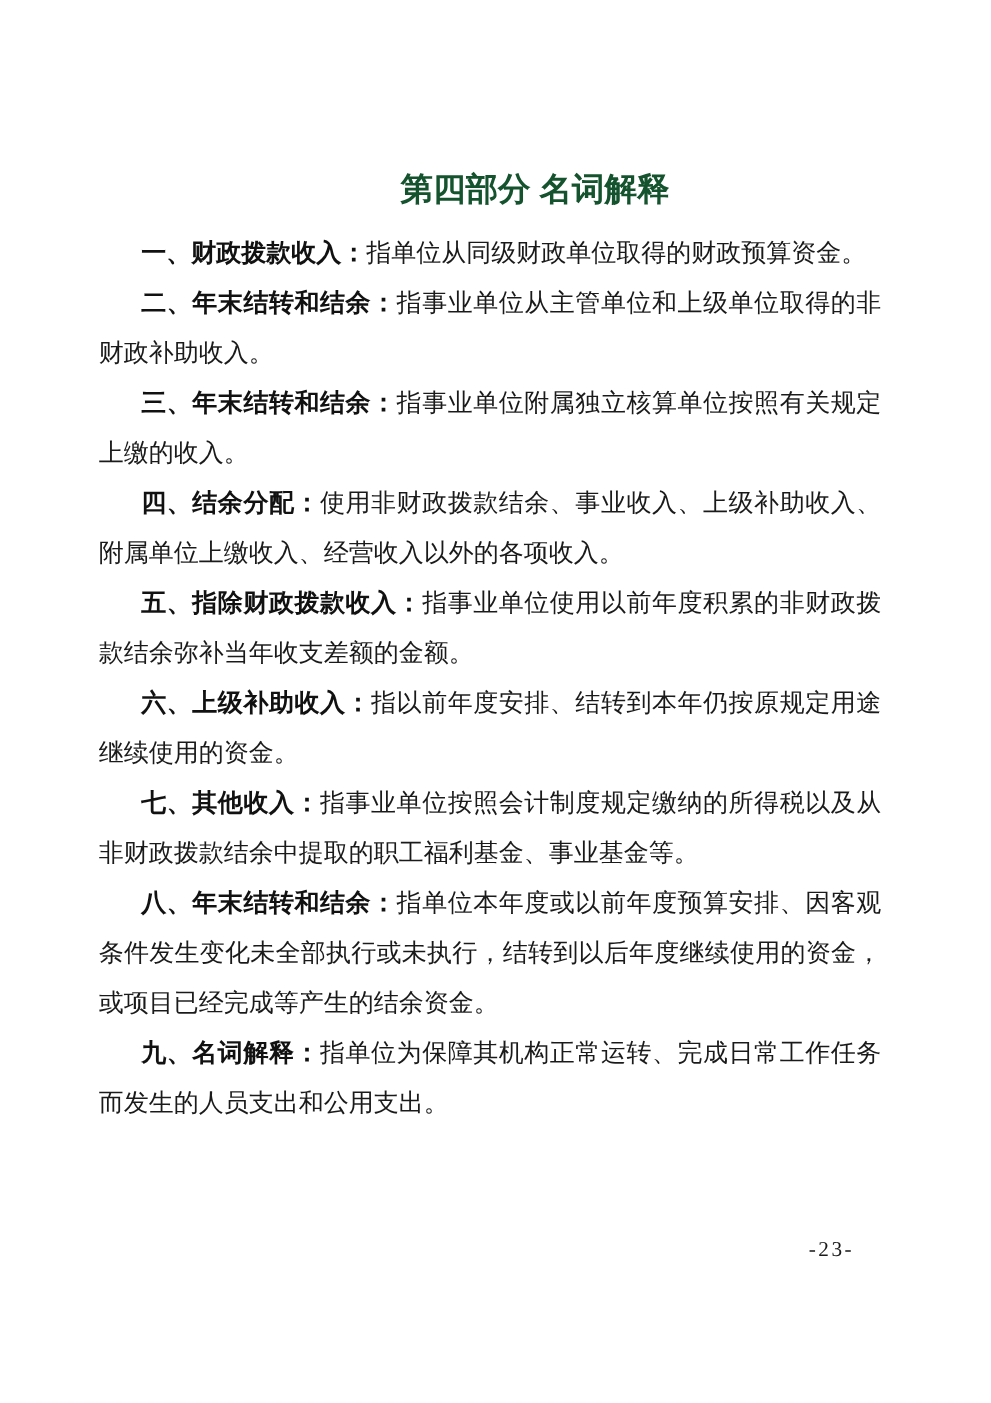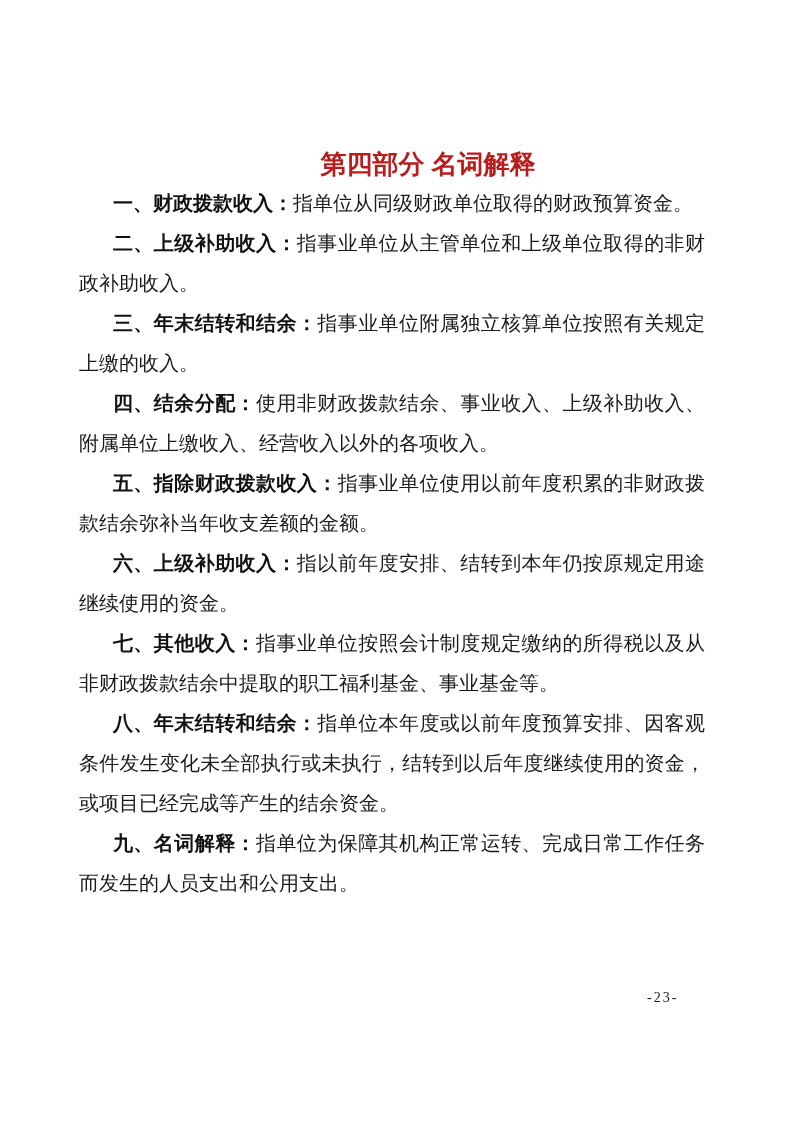--- a/index.html
+++ b/index.html
@@ -11,30 +11,30 @@
     position: relative;
     width: 793px;
     height: 1122px;
     background: #ffffff;
     overflow: hidden;
     font-family: "Liberation Serif", "DejaVu Serif", serif;
     color: #1a1a1a;
   }
   .doc-title {
     position: absolute;
-    top: 147px;
+    top: 134px;
     left: 79px;
     width: 626px;
     text-align: center;
     transform: translateX(36px);
     font-family: "Liberation Sans", "DejaVu Sans", sans-serif;
     font-weight: 700;
     font-size: 26px;
     line-height: 34px;
-    color: #b91c1c;
+    color: #14532d;
     white-space: nowrap;
   }
   .doc-body {
     position: absolute;
     top: 183px;
     left: 79px;
     width: 626px;
     font-size: 20px;
     line-height: 40px;
     text-align: justify;
@@ -51,36 +51,36 @@
     color: #111111;
   }
   .definition {
     font-weight: 400;
     color: #1a1a1a;
   }
   .page-number {
     position: absolute;
     top: 990px;
     left: 647px;
-    font-size: 14px;
+    font-size: 17px;
     letter-spacing: 2px;
     color: #1a1a1a;
     white-space: nowrap;
   }
 </style>
 </head>
 <body>
 
 <div class="page">
 
   <div class="doc-title">第四部分 名词解释</div>
 
   <div class="doc-body">
     <p><span class="term">一、财政拨款收入：</span><span class="definition">指单位从同级财政单位取得的财政预算资金。</span></p>
-    <p><span class="term">二、上级补助收入：</span><span class="definition">指事业单位从主管单位和上级单位取得的非财政补助收入。</span></p>
+    <p><span class="term">二、年末结转和结余：</span><span class="definition">指事业单位从主管单位和上级单位取得的非财政补助收入。</span></p>
     <p><span class="term">三、年末结转和结余：</span><span class="definition">指事业单位附属独立核算单位按照有关规定上缴的收入。</span></p>
     <p><span class="term">四、结余分配：</span><span class="definition">使用非财政拨款结余、事业收入、上级补助收入、附属单位上缴收入、经营收入以外的各项收入。</span></p>
     <p><span class="term">五、指除财政拨款收入：</span><span class="definition">指事业单位使用以前年度积累的非财政拨款结余弥补当年收支差额的金额。</span></p>
     <p><span class="term">六、上级补助收入：</span><span class="definition">指以前年度安排、结转到本年仍按原规定用途继续使用的资金。</span></p>
     <p><span class="term">七、其他收入：</span><span class="definition">指事业单位按照会计制度规定缴纳的所得税以及从非财政拨款结余中提取的职工福利基金、事业基金等。</span></p>
     <p><span class="term">八、年末结转和结余：</span><span class="definition">指单位本年度或以前年度预算安排、因客观条件发生变化未全部执行或未执行，结转到以后年度继续使用的资金，或项目已经完成等产生的结余资金。</span></p>
     <p><span class="term">九、名词解释：</span><span class="definition">指单位为保障其机构正常运转、完成日常工作任务而发生的人员支出和公用支出。</span></p>
   </div>
 
   <div class="page-number">-23-</div>

